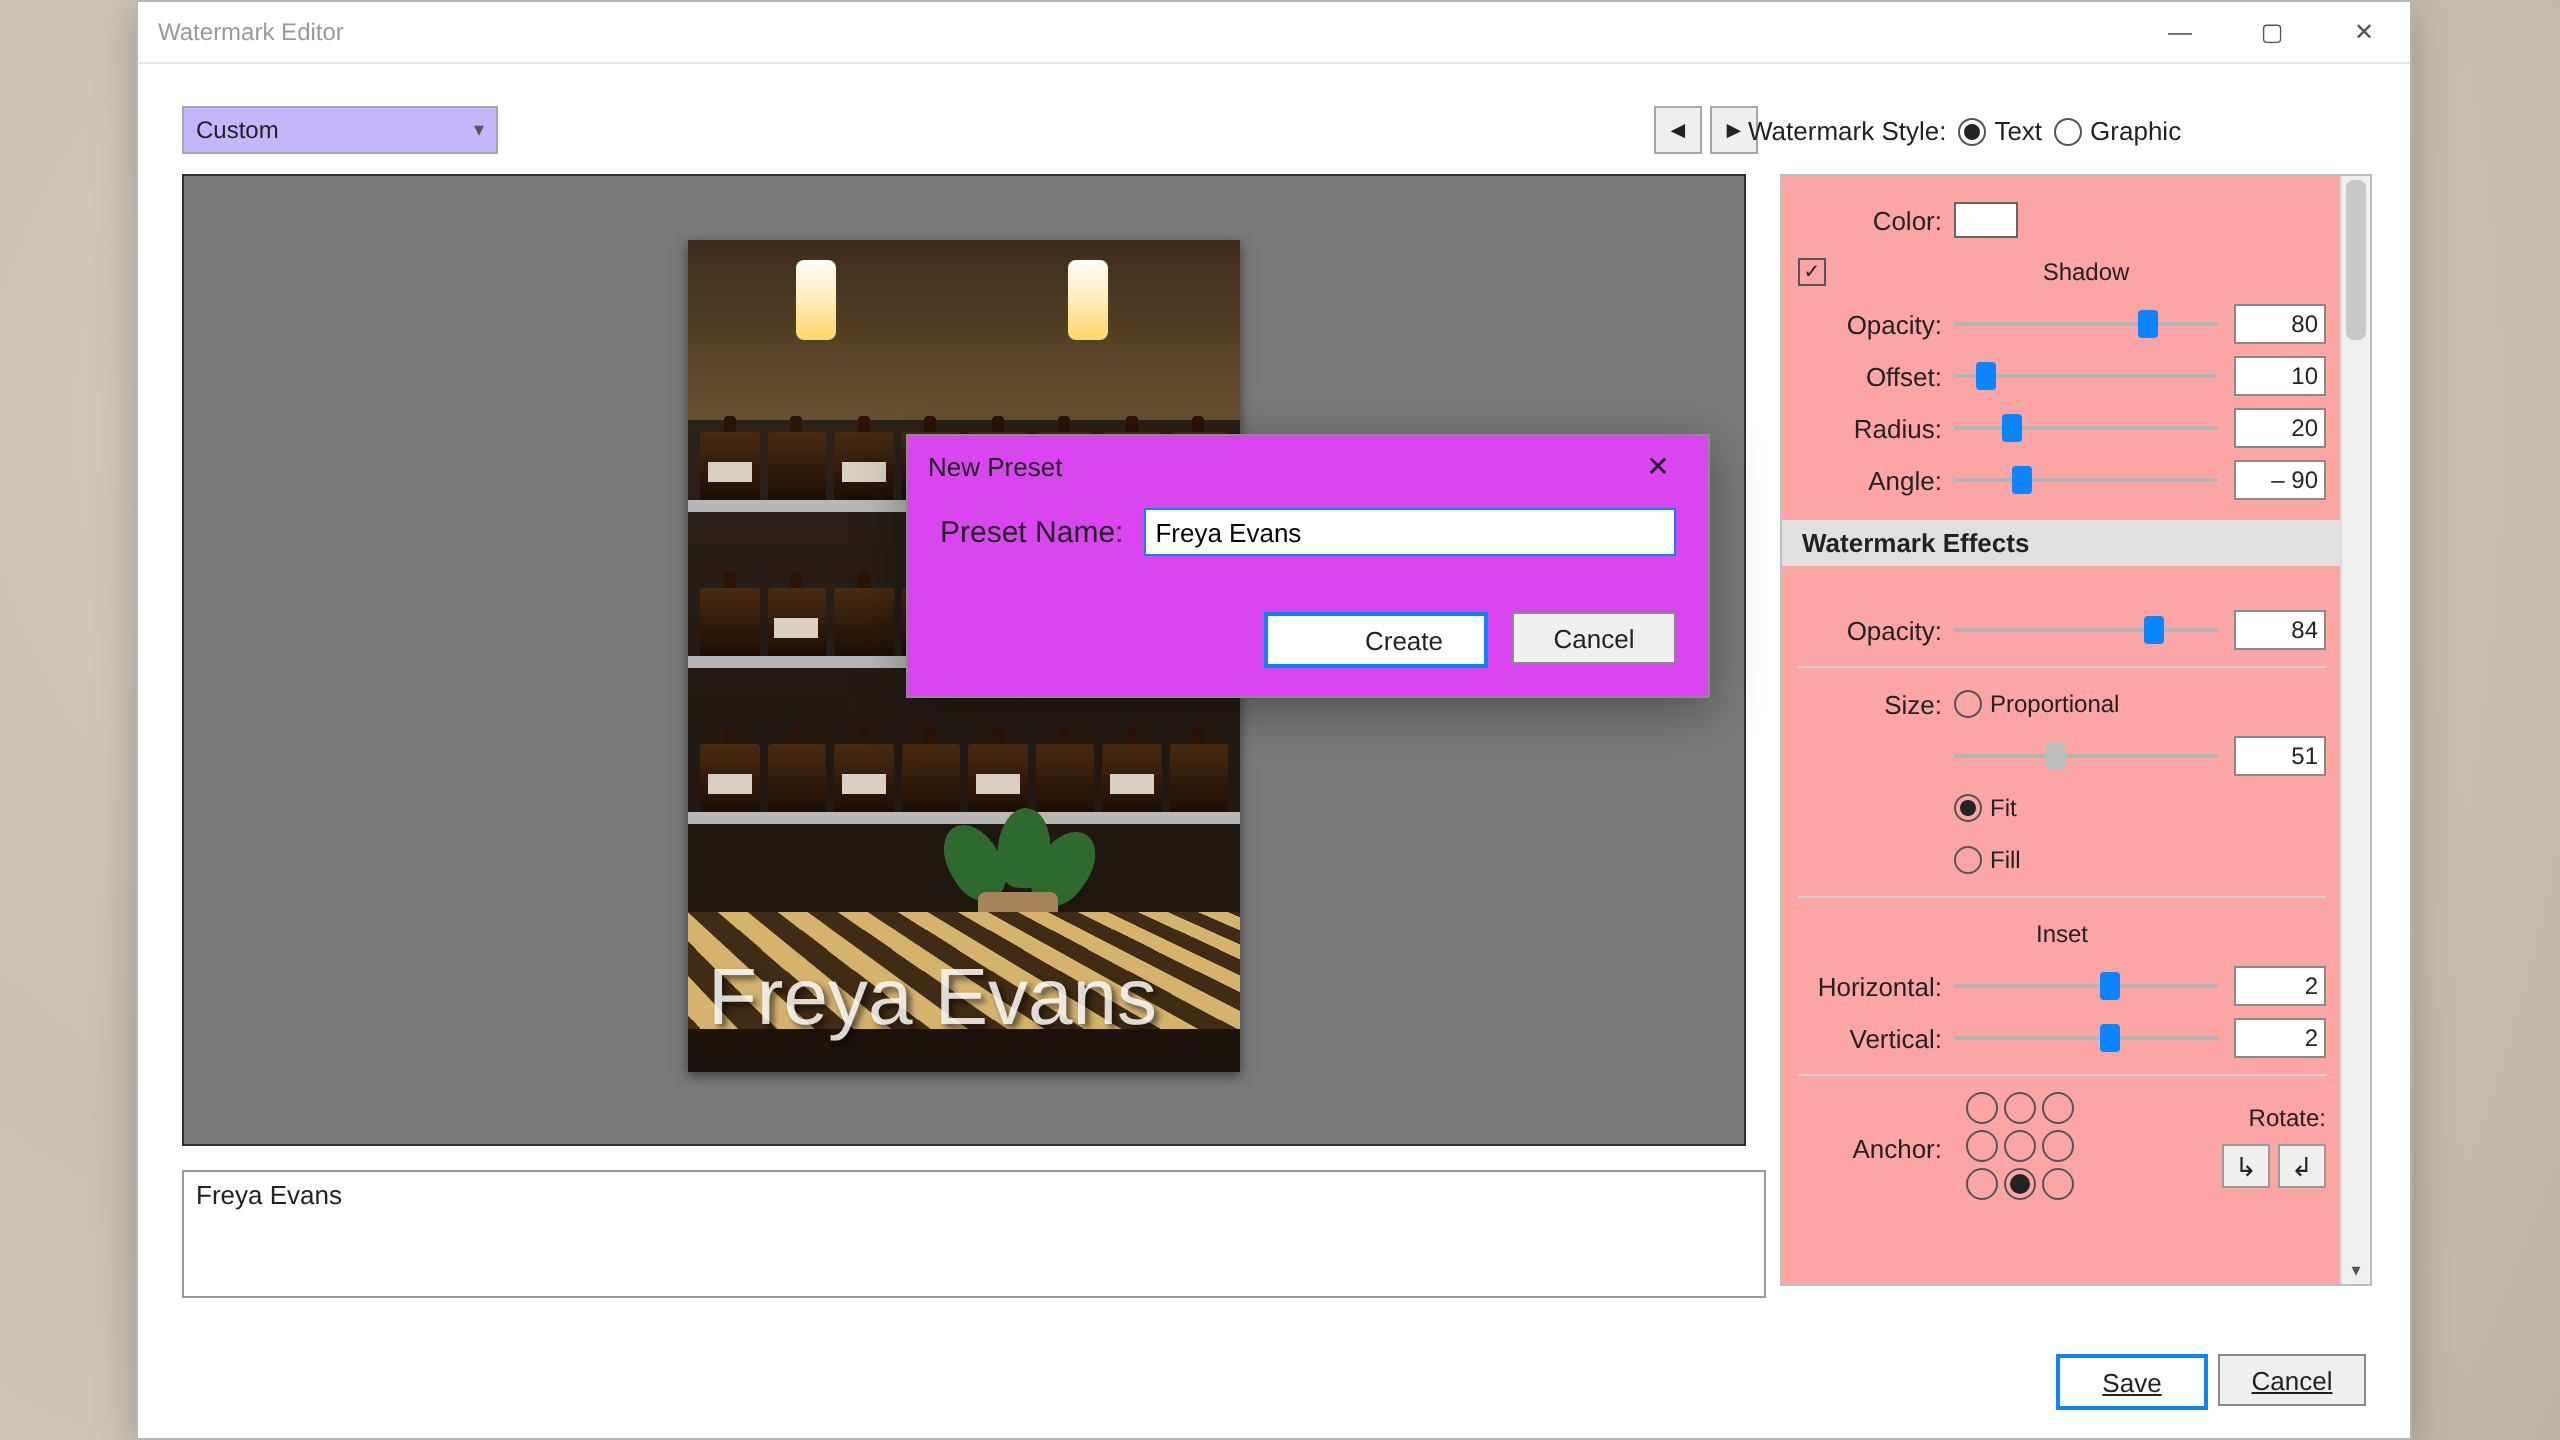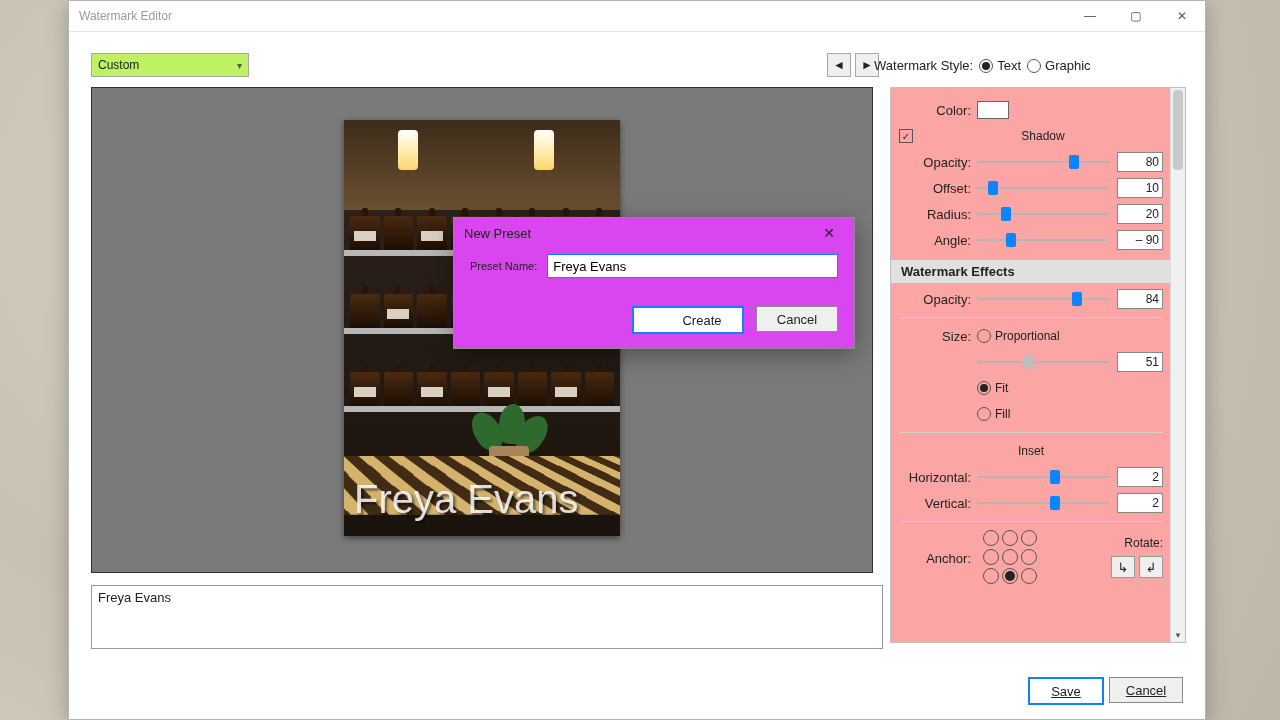--- a/index.html
+++ b/index.html
@@ -8,21 +8,21 @@
     radial-gradient(circle at 20% 30%, #d6cdbb 0%, #c7bda9 35%, #d1c8b7 60%, #beb39f 100%);
     filter:contrast(1.05) saturate(0.7);
   }
   
   .win{position:absolute;left:68px;top:0;width:1136px;height:718px;background:#fff;border:1px solid #b5b5b5;box-shadow:0 4px 20px rgba(0,0,0,.25);}
   .titlebar{height:30px;display:flex;align-items:center;padding-left:10px;color:#9a9a9a;font-size:12px;border-bottom:1px solid #e5e5e5;}
   .titlebar .spacer{flex:1}
   .tbtn{width:46px;height:30px;display:flex;align-items:center;justify-content:center;color:#555;}
   
   .content{position:absolute;left:0;top:30px;right:0;bottom:0;}
-  .presetSelect{position:absolute;left:22px;top:22px;width:144px;height:22px;border:1px solid #a7a7a7;background:#bef264;display:flex;align-items:center;padding:0 6px;}
+  .presetSelect{position:absolute;left:22px;top:22px;width:144px;height:22px;border:1px solid #a7a7a7;background:#c4b5fd;display:flex;align-items:center;padding:0 6px;}
   .presetSelect .chev{margin-left:auto;font-size:10px;color:#555;}
   .navbtns{position:absolute;left:758px;top:22px;display:flex;gap:4px;}
   .navbtn{width:22px;height:22px;border:1px solid #a7a7a7;background:#efefef;display:flex;align-items:center;justify-content:center;}
   .wmstyle{position:absolute;left:805px;top:27px;font-size:13px;display:flex;align-items:center;gap:6px;}
   .radio{display:inline-flex;align-items:center;gap:4px;}
   .radio .dot{width:12px;height:12px;border:1px solid #555;border-radius:50%;position:relative;display:inline-block;}
   .radio .dot.sel::after{content:"";position:absolute;inset:2px;background:#222;border-radius:50%;}
   
   .preview{position:absolute;left:22px;top:56px;width:780px;height:484px;background:#7a7a7a;border:1px solid #333;}
   .photo{position:absolute;left:252px;top:32px;width:276px;height:416px;background:#222;box-shadow:0 2px 6px rgba(0,0,0,.5);overflow:hidden;}
@@ -66,37 +66,37 @@
   .scrollArrow.down{bottom:0}
   .row{display:flex;align-items:center;margin:6px 0;height:20px;}
   .rowlabel{width:72px;text-align:right;margin-right:6px;font-size:13px;}
   .slider{flex:1;height:14px;position:relative;margin-right:8px;}
   .slider .track{position:absolute;left:0;right:0;top:6px;height:2px;background:#b5b5b5;}
   .slider .thumb{position:absolute;top:0;width:10px;height:14px;background:#0a84ff;border-radius:2px;}
   .slider.gray .thumb{background:#bdbdbd;}
   .numbox{width:38px;height:18px;border:1px solid #888;background:#fff;text-align:right;padding:0 3px;font-size:12px;line-height:18px;}
   .colorbox{width:30px;height:16px;border:1px solid #666;background:#fff;}
   .check{width:12px;height:12px;border:1px solid #555;display:inline-flex;align-items:center;justify-content:center;font-size:10px;margin-right:10px;}
-  .sectionHeader{background:#e0e0e0;margin:10px -8px 6px -8px;padding:4px 10px;font-weight:600;font-size:13px;}
+  .sectionHeader{background:#e0e0e0;margin:10px -8px 22px -8px;padding:4px 10px;font-weight:600;font-size:13px;}
   .hr{border:none;border-top:1px solid #d0d0d0;margin:8px 0;}
   .anchorGrid{display:grid;grid-template-columns:repeat(3,16px);grid-auto-rows:16px;gap:3px;margin-left:6px;}
   .anchorDot{width:14px;height:14px;border:1px solid #555;border-radius:50%;position:relative;}
   .anchorDot.sel::after{content:"";position:absolute;inset:2px;background:#222;border-radius:50%;}
   .rotBtns{display:flex;gap:4px;margin-left:auto;}
   .rotBtn{width:22px;height:20px;border:1px solid #999;background:#efefef;display:flex;align-items:center;justify-content:center;font-size:13px;}
   
   .footer{position:absolute;right:22px;bottom:14px;display:flex;gap:5px;text-decoration:underline;}
   .btn{min-width:72px;height:24px;border:1px solid #8a8a8a;background:#efefef;display:flex;align-items:center;justify-content:center;font-size:13px;}
   .btn.primary{border:2px solid #0a84ff;background:#fff;}
   
   .modal{position:absolute;left:453px;top:217px;width:400px;height:130px;background:#d946ef;border:1px solid #8c8c8c;box-shadow:0 6px 24px rgba(0,0,0,.35);}
   .modalTitle{height:30px;display:flex;align-items:center;padding:0 10px;font-size:13px;}
   .modalTitle .x{margin-left:auto;width:30px;height:30px;display:flex;align-items:center;justify-content:center;font-size:14px;}
   .modalBody{padding:6px 16px;display:flex;align-items:center;gap:10px;}
-  .modalBody label{font-size:11px;}
+  .modalBody label{font-size:15px;}
   .modalInput{flex:1;height:22px;border:1px solid #0a84ff;padding:0 5px;font-size:13px;outline:none;}
   .modalBtns{position:absolute;right:16px;bottom:14px;display:flex;gap:12px;}
   .mbtn{min-width:80px;height:24px;border:1px solid #8a8a8a;background:#efefef;display:flex;align-items:center;justify-content:center;font-size:13px;}
   .mbtn.primary{border:2px solid #0a84ff;background:#fff;padding-left:28px;}
 </style>
 </head>
 <body>
 
 <div class="desktop"></div>
 

